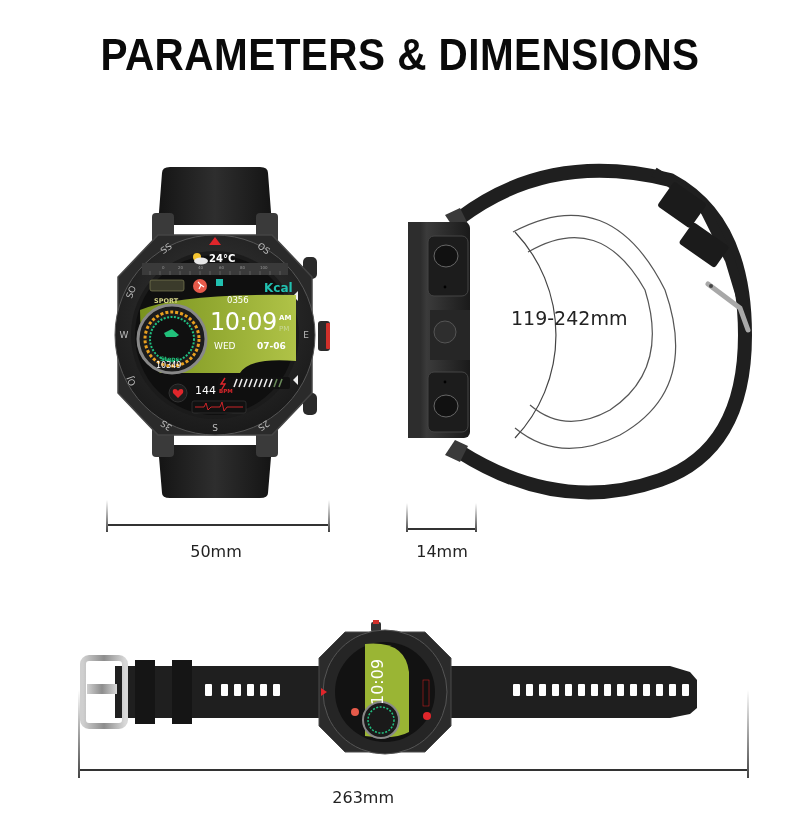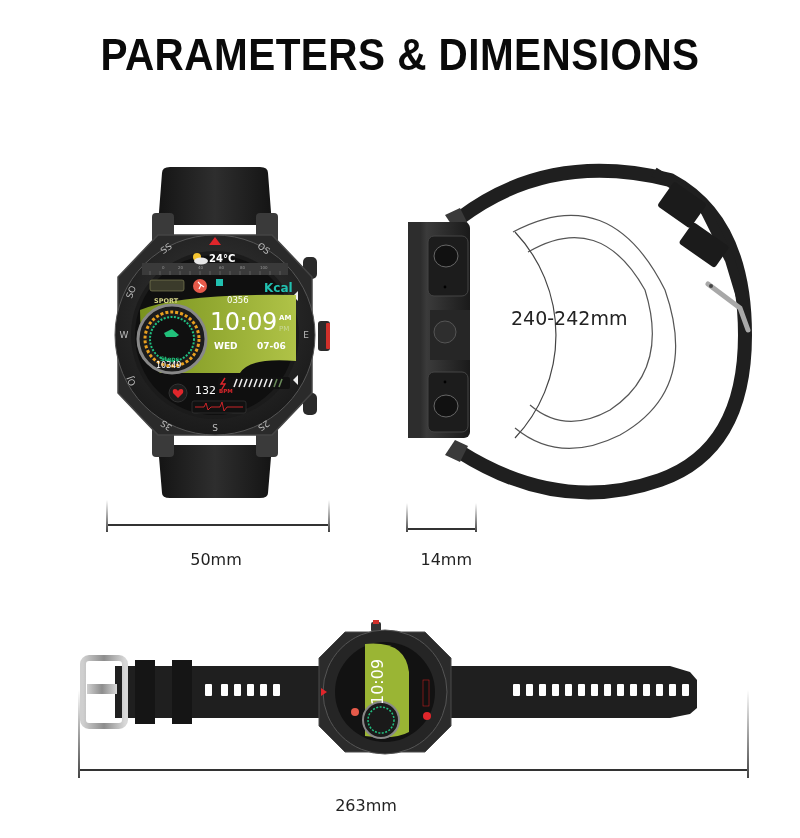--- a/index.html
+++ b/index.html
@@ -10,21 +10,21 @@
     position: absolute; left: 0; top: 30px; width: 800px; text-align: center;
     font-family: "Liberation Sans", sans-serif; font-weight: 700;
     font-size: 44px; letter-spacing: 0.5px; color: #0a0a0a;
     transform: scaleX(0.92); transform-origin: center;
   }
 
   .abs { position: absolute; }
 
   .dim-label {
     position: absolute; font-family: "DejaVu Sans", sans-serif;
-    font-size: 16px; color: #222; text-align: center; margin-top: 8px;
+    font-size: 16px; color: #222; text-align: center;
   }
 
   .circ-text {
     position: absolute; left: 511px; top: 303px;
     font-family: "DejaVu Sans", sans-serif; font-size: 19px;
     line-height: 30px; color: #222;
   }
 </style>
 </head>
 <body>
@@ -152,25 +152,25 @@
 </svg>
 
 <div class="abs" style="left:100px;top:165px;width:250px;height:340px;font-family:'DejaVu Sans',sans-serif;">
   <span class="abs" style="left:109px;top:88px;font-size:10px;font-weight:700;color:#fff;">24°C</span>
   <span class="abs" style="left:54px;top:132px;font-size:6.5px;color:#d8d88a;font-weight:700;">SPORT</span>
   <span class="abs" style="left:127px;top:114px;font-size:8.5px;color:#fff;margin-top:16px;">0356</span>
   <span class="abs" style="left:164px;top:116px;font-size:12px;color:#21c0b0;font-weight:700;">Kcal</span>
   <span class="abs" style="left:110px;top:143px;font-size:24px;color:#fff;letter-spacing:-0.5px;">10:09</span>
   <span class="abs" style="left:179px;top:149px;font-size:7px;color:#fff;font-weight:700;">AM</span>
   <span class="abs" style="left:179px;top:160px;font-size:7px;color:#c9d89a;">PM</span>
-  <span class="abs" style="left:114px;top:176px;font-size:9px;color:#fff;font-weight:700;">WED</span>
+  <span class="abs" style="left:114px;top:176px;font-size:9px;color:#fff;font-weight:400;">WED</span>
   <span class="abs" style="left:143px;top:176px;font-size:9px;color:#fff;font-weight:700;padding-left:14px;">07-06</span>
   <span class="abs" style="left:56px;top:180px;font-size:8px;color:#fff;margin-top:16px;">10349</span>
   <span class="abs" style="left:60px;top:190px;font-size:6px;color:#21c07a;font-weight:700;">Steps</span>
-  <span class="abs" style="left:95px;top:219px;font-size:11px;color:#fff;">132</span>
+  <span class="abs" style="left:95px;top:219px;font-size:11px;color:#fff;">144</span>
   <span class="abs" style="left:119px;top:223px;font-size:5.5px;color:#e0262b;font-weight:700;">BPM</span>
 </div>
 
 <div class="abs" style="left:106px;top:524px;width:223px;height:1.5px;background:#333;"></div>
 <div class="abs" style="left:106px;top:500px;width:1.5px;height:32px;background:linear-gradient(#fff,#444);"></div>
 <div class="abs" style="left:328px;top:500px;width:1.5px;height:32px;background:linear-gradient(#fff,#444);"></div>
 <div class="dim-label" style="left:186px;top:542px;width:60px;">50mm</div>
 
 <svg class="abs" style="left:400px;top:160px;" width="360" height="350" viewBox="0 0 360 350">
   <defs>
@@ -207,27 +207,27 @@
 
   <rect x="30" y="150" width="40" height="50" fill="#262626"></rect>
   <circle cx="45" cy="172" r="11" fill="#2e2e2e" stroke="#555"></circle>
 
   <rect x="28" y="212" width="40" height="60" rx="6" fill="#1c1c1c" stroke="#444"></rect>
   <ellipse cx="46" cy="246" rx="12" ry="11" fill="#111" stroke="#666"></ellipse>
   <circle cx="45" cy="222" r="1.4" fill="#000"></circle>
 </svg>
 
 <div class="circ-text">
-  <div>240-242mm</div>
+  <div>119-242mm</div>
 </div>
 
 <div class="abs" style="left:406px;top:528px;width:70px;height:1.5px;background:#333;"></div>
 <div class="abs" style="left:406px;top:503px;width:1.5px;height:29px;background:linear-gradient(#fff,#444);"></div>
 <div class="abs" style="left:475px;top:503px;width:1.5px;height:29px;background:linear-gradient(#fff,#444);"></div>
-<div class="dim-label" style="left:412px;top:542px;width:60px;text-align:right;">14mm</div>
+<div class="dim-label" style="left:412px;top:542px;width:60px;">14mm</div>
 
 <svg class="abs" style="left:75px;top:610px;" width="680" height="150" viewBox="0 0 680 150">
   <defs>
     <linearGradient id="buckleG" x1="0" x2="1">
       <stop offset="0" stop-color="#cfcfcf"></stop>
         <stop offset="0.5" stop-color="#8d8d8d"></stop>
         <stop offset="1" stop-color="#d8d8d8"></stop>
     </linearGradient>
   </defs>
 
@@ -280,13 +280,13 @@
     <polygon points="-64,-4 -58,0 -64,4" fill="#e0262b"></polygon>
     <circle cx="-30" cy="20" r="4" fill="#e65a4a"></circle>
     <circle cx="42" cy="24" r="4" fill="#e0262b"></circle>
     <rect x="38" y="-12" width="6" height="26" fill="#111" stroke="#c02020" stroke-width="0.6"></rect>
   </g>
 </svg>
 
 <div class="abs" style="left:78px;top:769px;width:670px;height:2px;background:#333;"></div>
 <div class="abs" style="left:78px;top:690px;width:1.5px;height:88px;background:linear-gradient(#fff,#444);"></div>
 <div class="abs" style="left:747px;top:690px;width:1.5px;height:88px;background:linear-gradient(#fff,#444);"></div>
-<div class="dim-label" style="left:326px;top:788px;width:80px;">263mm</div>
+<div class="dim-label" style="left:314px;top:788px;width:80px;text-align:right;">263mm</div>
 
 </body></html>

